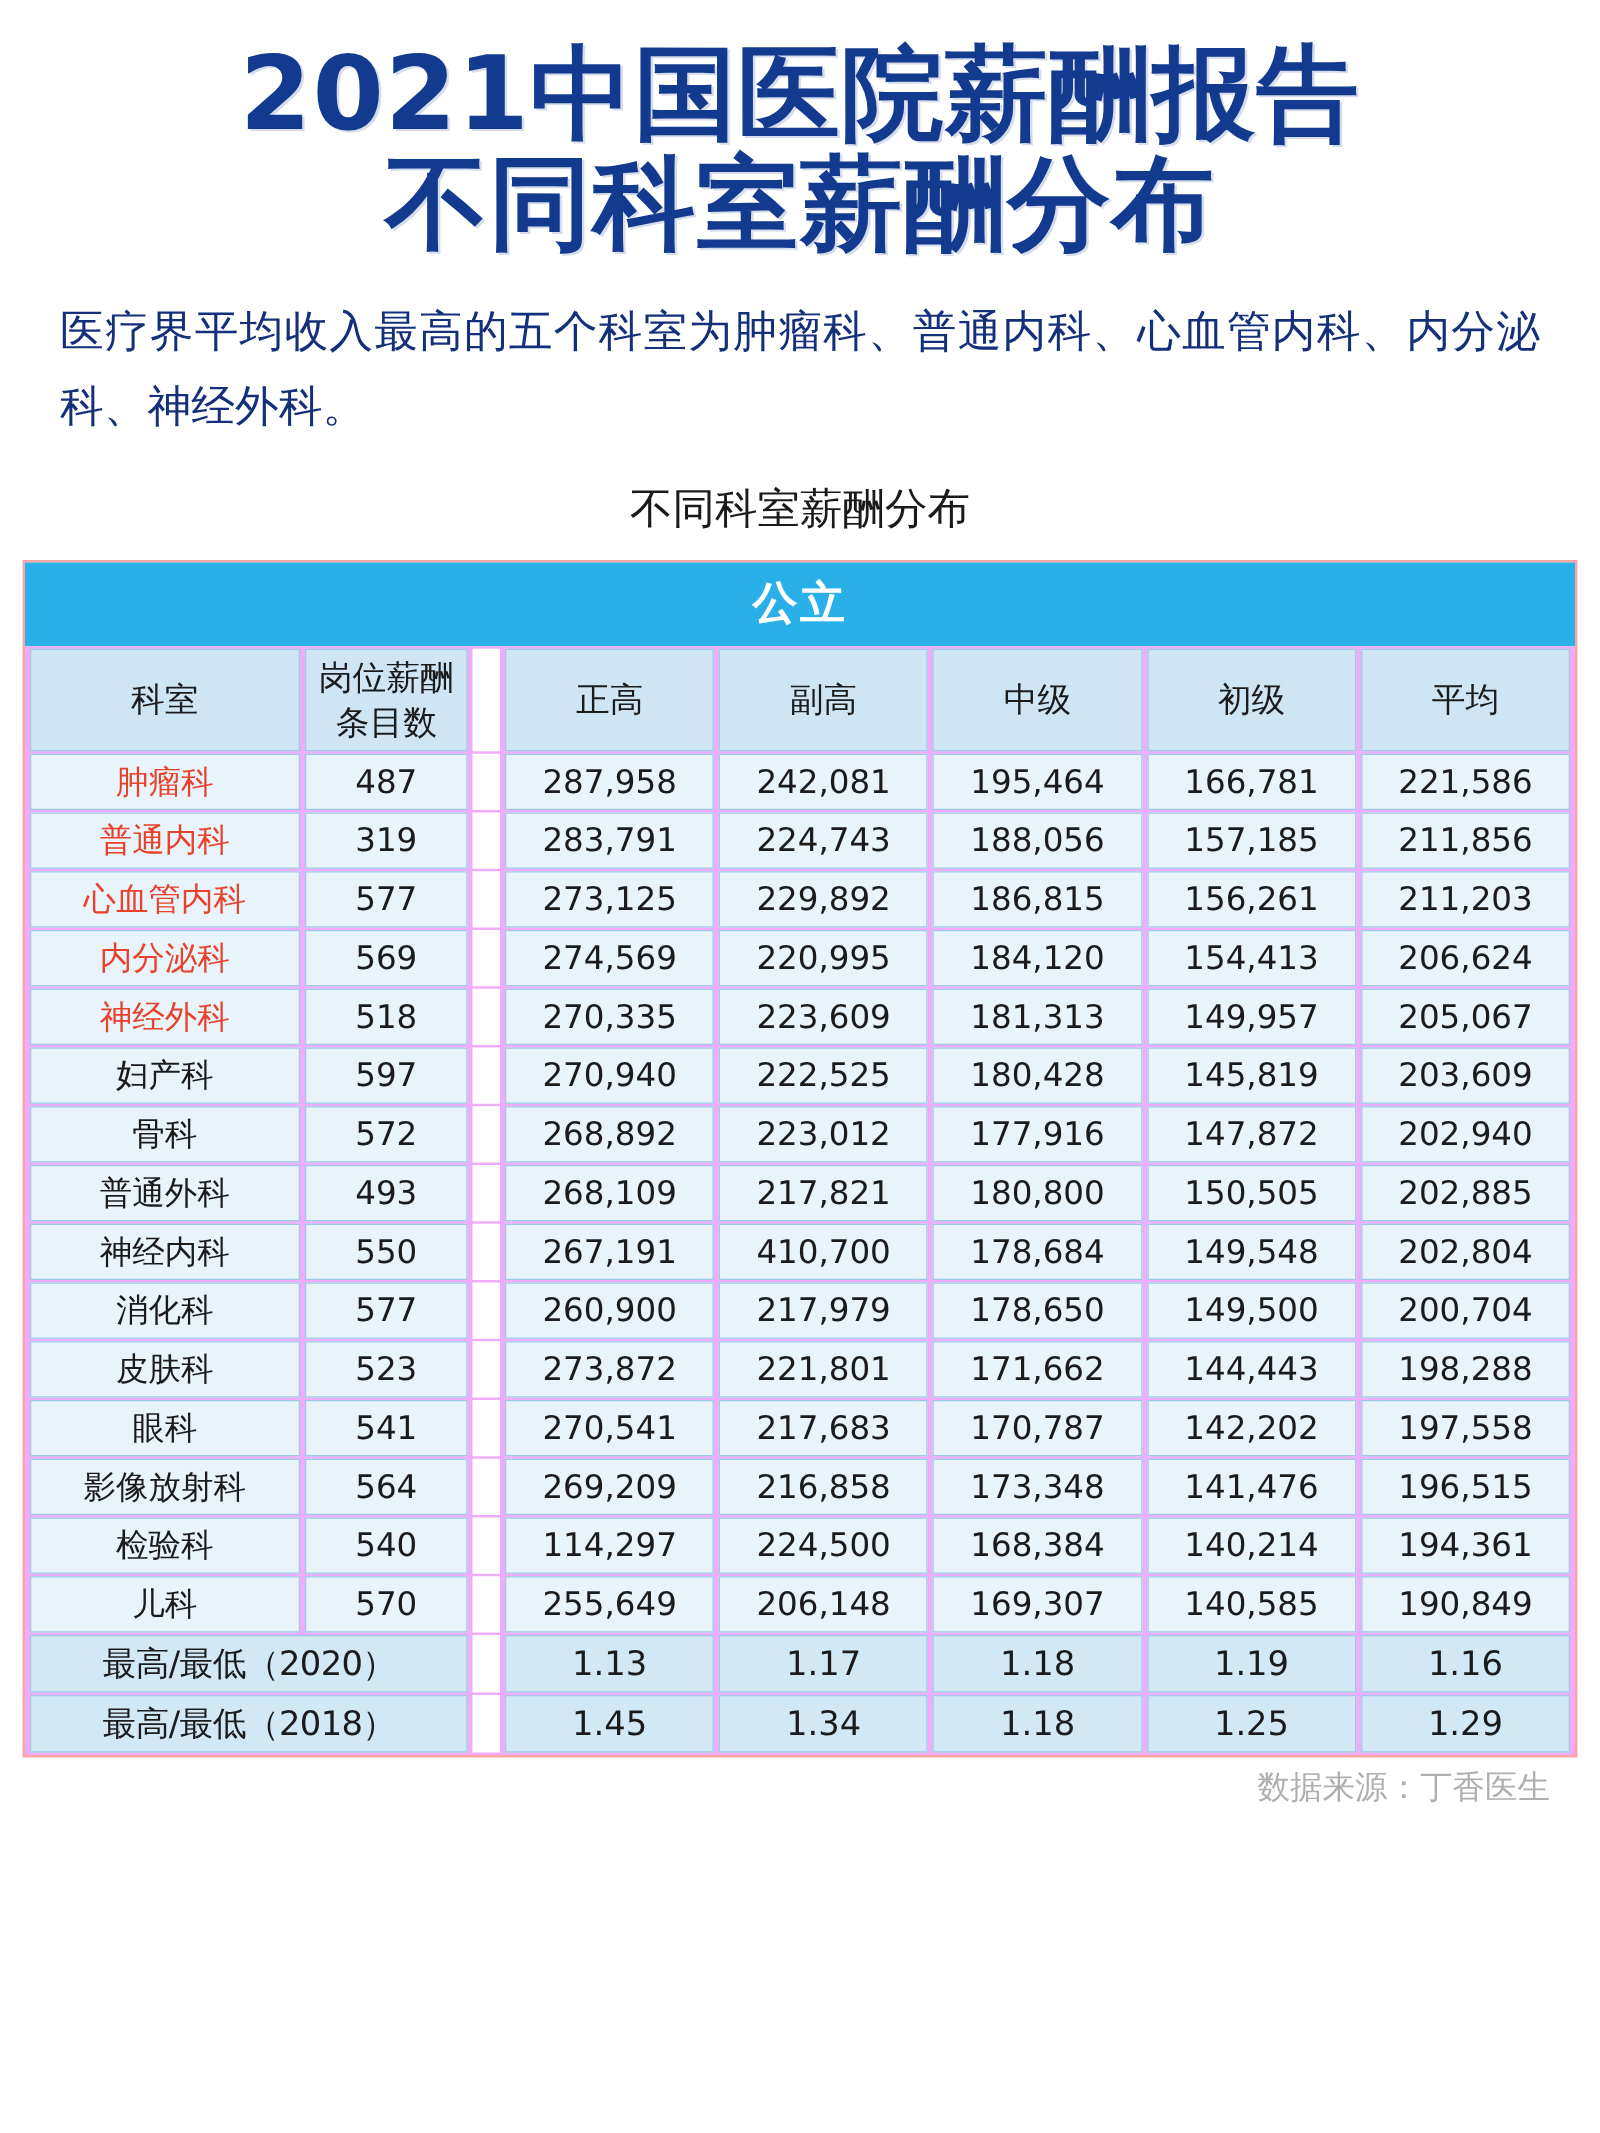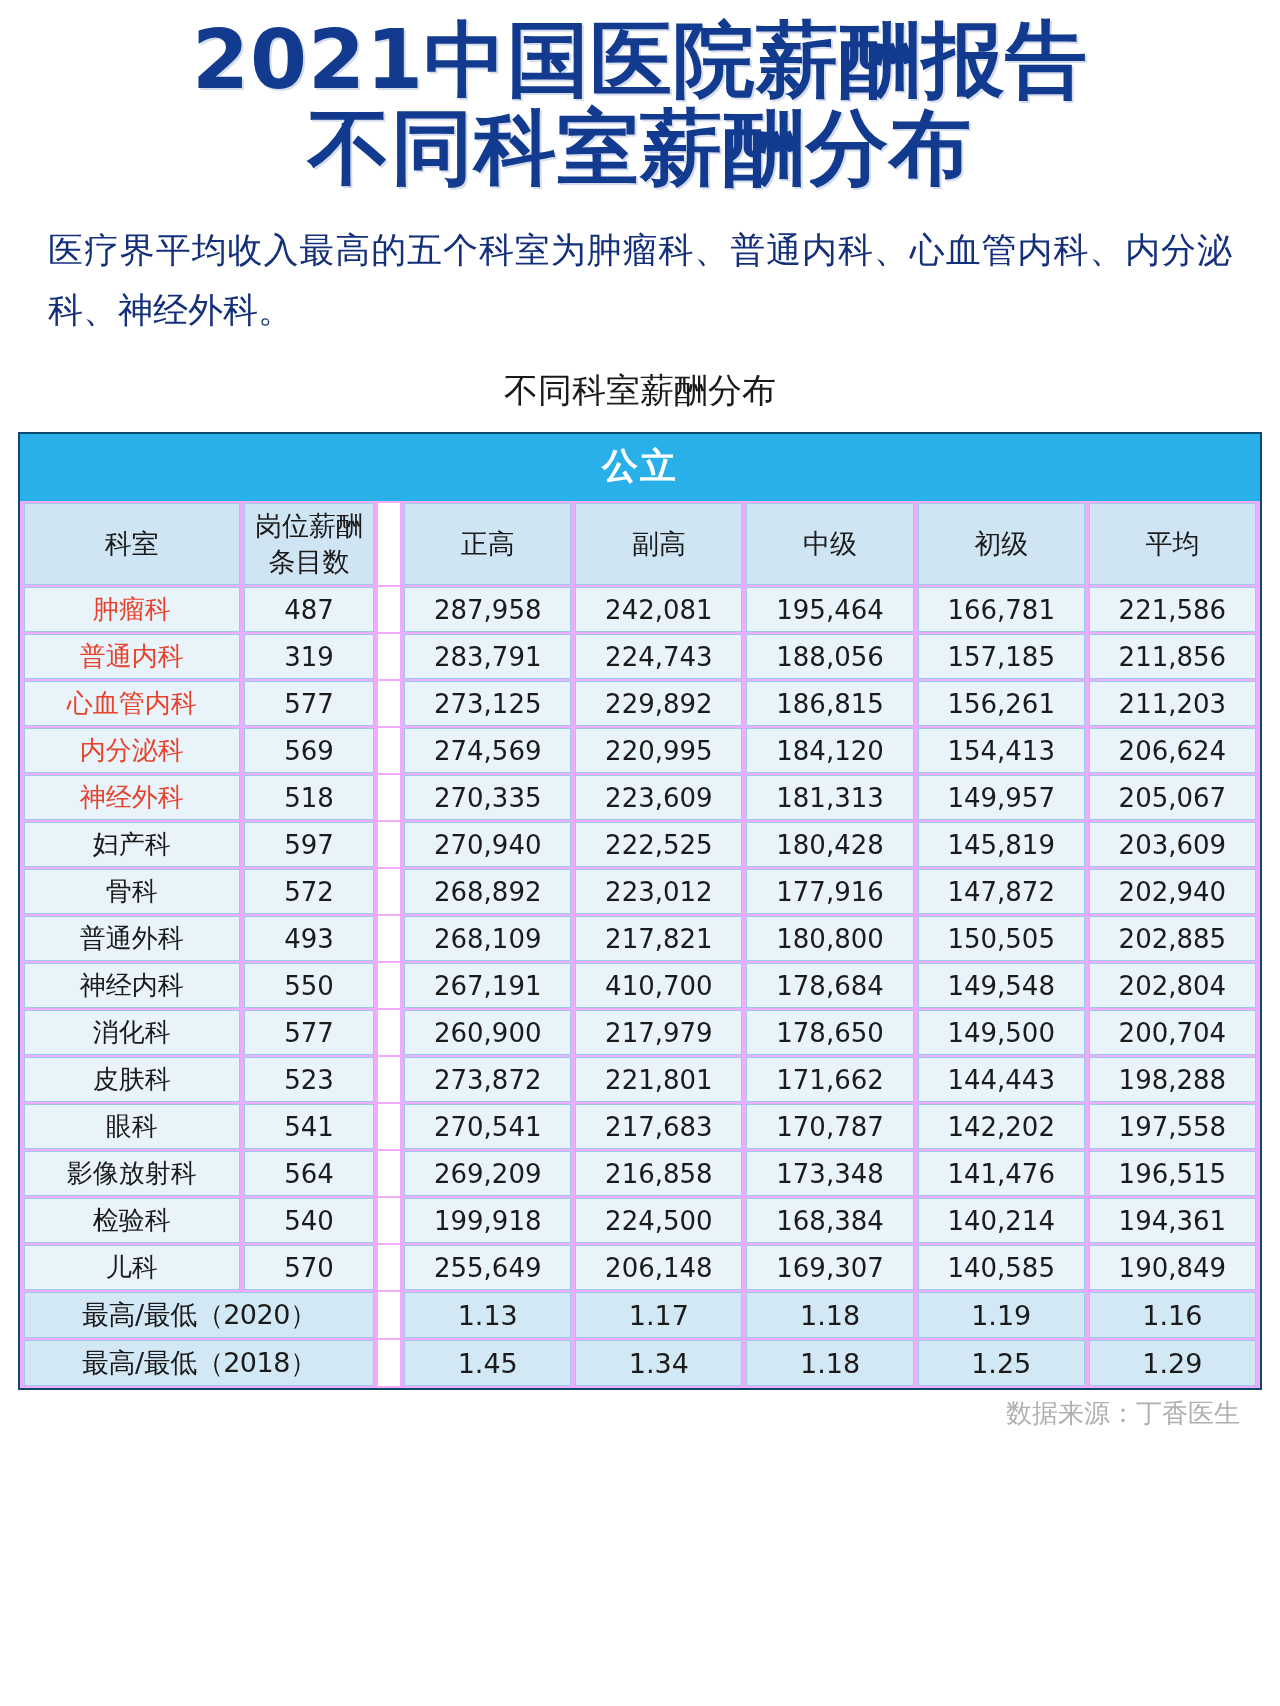--- a/index.html
+++ b/index.html
@@ -12,21 +12,21 @@
   }
   body {
     width: 1280px;
     min-height: 1706px;
     position: relative;
     overflow: hidden;
   }
 
   
   .header {
-    padding: 14px 40px 0 40px;
+    padding: 30px 40px 0 40px;
     text-align: center;
   }
   .title-line {
     font-family: "DejaVu Sans", sans-serif;
     font-weight: bold;
     color: #123a8f;
     font-size: 82px;
     line-height: 1.12;
     letter-spacing: 1px;
     text-shadow: 2px 2px 0 rgba(20,60,150,0.18);
@@ -53,21 +53,21 @@
     text-align: center;
     font-size: 34px;
     color: #1a1a1a;
     font-family: "DejaVu Sans", sans-serif;
     font-weight: 500;
   }
 
   
   .table-wrap {
     margin: 18px 18px 0 18px;
-    border: 2px solid #0c4a6e;
+    border: 2px solid #fca5a5;
   }
   .band {
     background: #2ab0e8;
     color: #ffffff;
     text-align: center;
     font-size: 36px;
     font-weight: bold;
     padding: 8px 0 10px 0;
     font-family: "DejaVu Sans", sans-serif;
     letter-spacing: 2px;
@@ -293,21 +293,21 @@
           <td class="num">269,209</td>
           <td class="num">216,858</td>
           <td class="num">173,348</td>
           <td class="num">141,476</td>
           <td class="num">196,515</td>
         </tr>
         <tr>
           <td class="dept">检验科</td>
           <td class="num">540</td>
           <td class="gap-col"></td>
-          <td class="num">199,918</td>
+          <td class="num">114,297</td>
           <td class="num">224,500</td>
           <td class="num">168,384</td>
           <td class="num">140,214</td>
           <td class="num">194,361</td>
         </tr>
         <tr>
           <td class="dept">儿科</td>
           <td class="num">570</td>
           <td class="gap-col"></td>
           <td class="num">255,649</td>

